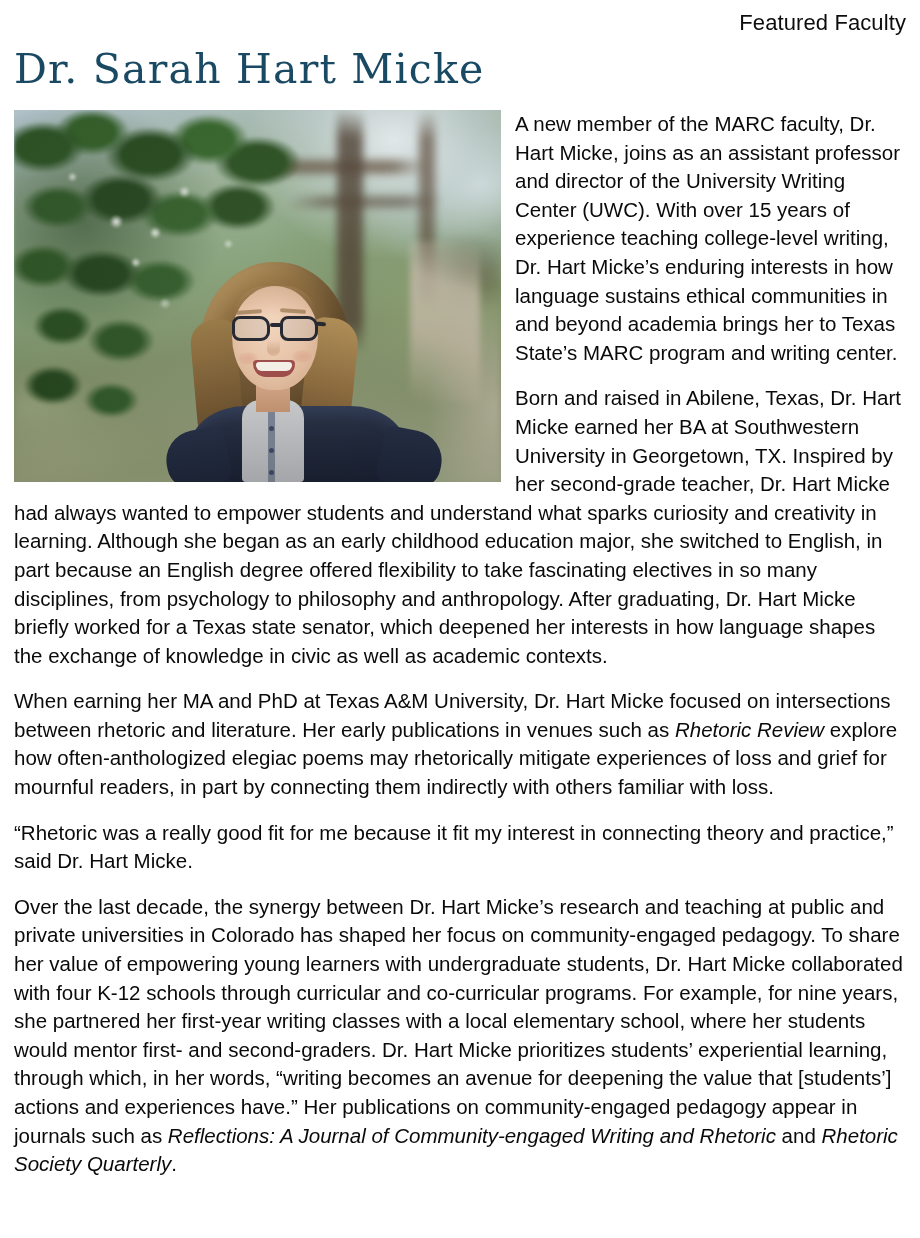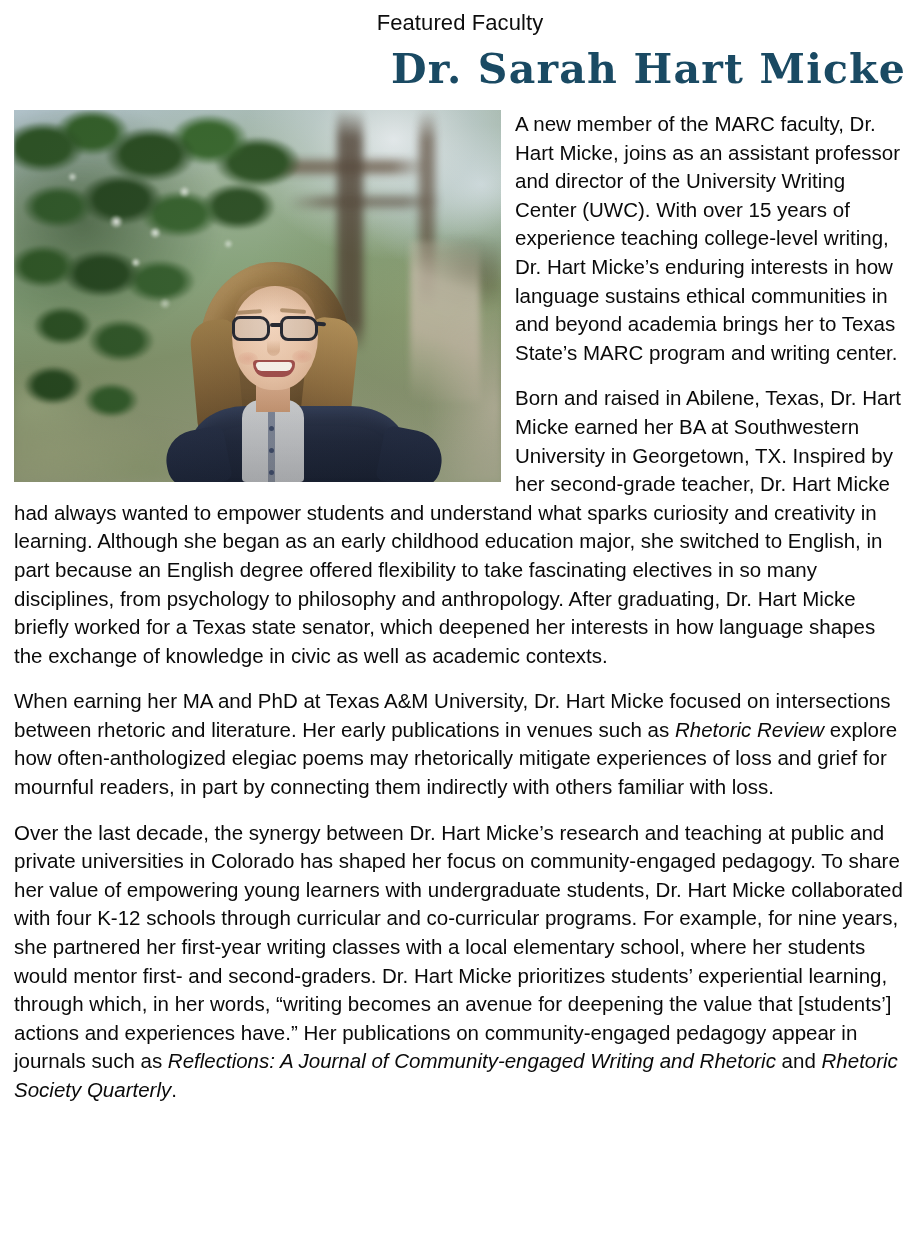--- a/index.html
+++ b/index.html
@@ -20,33 +20,33 @@
   .page {
     position: relative;
     width: 920px;
     height: 1238px;
     box-sizing: border-box;
     padding: 0 14px;
   }
 
   
   .kicker {
-    text-align: center;
+    text-align: right;
     font-size: 22px;
     line-height: 26px;
     font-weight: 400;
     letter-spacing: 0.1px;
     margin: 10px 0 0 0;
     color: #0d0d0d;
   }
 
   .headline {
-    text-align: right;
+    text-align: left;
     font-family: "DejaVu Serif", "Liberation Serif", serif;
-    font-weight: 700;
+    font-weight: 400;
     font-size: 41px;
     line-height: 50px;
     letter-spacing: 1.2px;
     color: #1a4a63;
     margin: 8px 0 0 0;
     white-space: nowrap;
   }
 
   
   .article {
@@ -404,17 +404,18 @@
         </div>
       </div>
 
       <div class="ph-layer ph-soft"></div>
     </figure>
 
     <div id="paragraph-host">
         <p><span>A new member of the MARC faculty, Dr. Hart Micke, joins as an assistant professor and director of the University Writing Center (UWC). With over 15 years of experience teaching college-level writing, Dr. Hart Micke’s enduring interests in how language sustains ethical communities in and beyond academia brings her to Texas State’s MARC program and writing center.</span></p>
         <p><span>Born and raised in Abilene, Texas, Dr. Hart Micke earned her BA at Southwestern University in Georgetown, TX. Inspired by her second-grade teacher, Dr. Hart Micke had always wanted to empower students and understand what sparks curiosity and creativity in learning. Although she began as an early childhood education major, she switched to English, in part because an English degree offered flexibility to take fascinating electives in so many disciplines, from psychology to philosophy and anthropology. After graduating, Dr. Hart Micke briefly worked for a Texas state senator, which deepened her interests in how language shapes the exchange of knowledge in civic as well as academic contexts.</span></p>
         <p><span>When earning her MA and PhD at Texas A&amp;M University, Dr. Hart Micke focused on intersections between rhetoric and literature. Her early publications in venues such as </span><em>Rhetoric Review</em><span> explore how often-anthologized elegiac poems may rhetorically mitigate experiences of loss and grief for mournful readers, in part by connecting them indirectly with others familiar with loss.</span></p>
+        <p><span>“Rhetoric was a really good fit for me because it fit my interest in connecting theory and practice,” said Dr. Hart Micke.</span></p>
         <p><span>Over the last decade, the synergy between Dr. Hart Micke’s research and teaching at public and private universities in Colorado has shaped her focus on community-engaged pedagogy. To share her value of empowering young learners with undergraduate students, Dr. Hart Micke collaborated with four K-12 schools through curricular and co-curricular programs. For example, for nine years, she partnered her first-year writing classes with a local elementary school, where her students would mentor first- and second-graders. Dr. Hart Micke prioritizes students’ experiential learning, through which, in her words, “writing becomes an avenue for deepening the value that [students’] actions and experiences have.” Her publications on community-engaged pedagogy appear in journals such as </span><em>Reflections: A Journal of Community-engaged Writing and Rhetoric</em><span> and </span><em>Rhetoric Society Quarterly</em><span>.</span></p>
       </div>
 
   </div>
 </div>
 
 </body></html>

